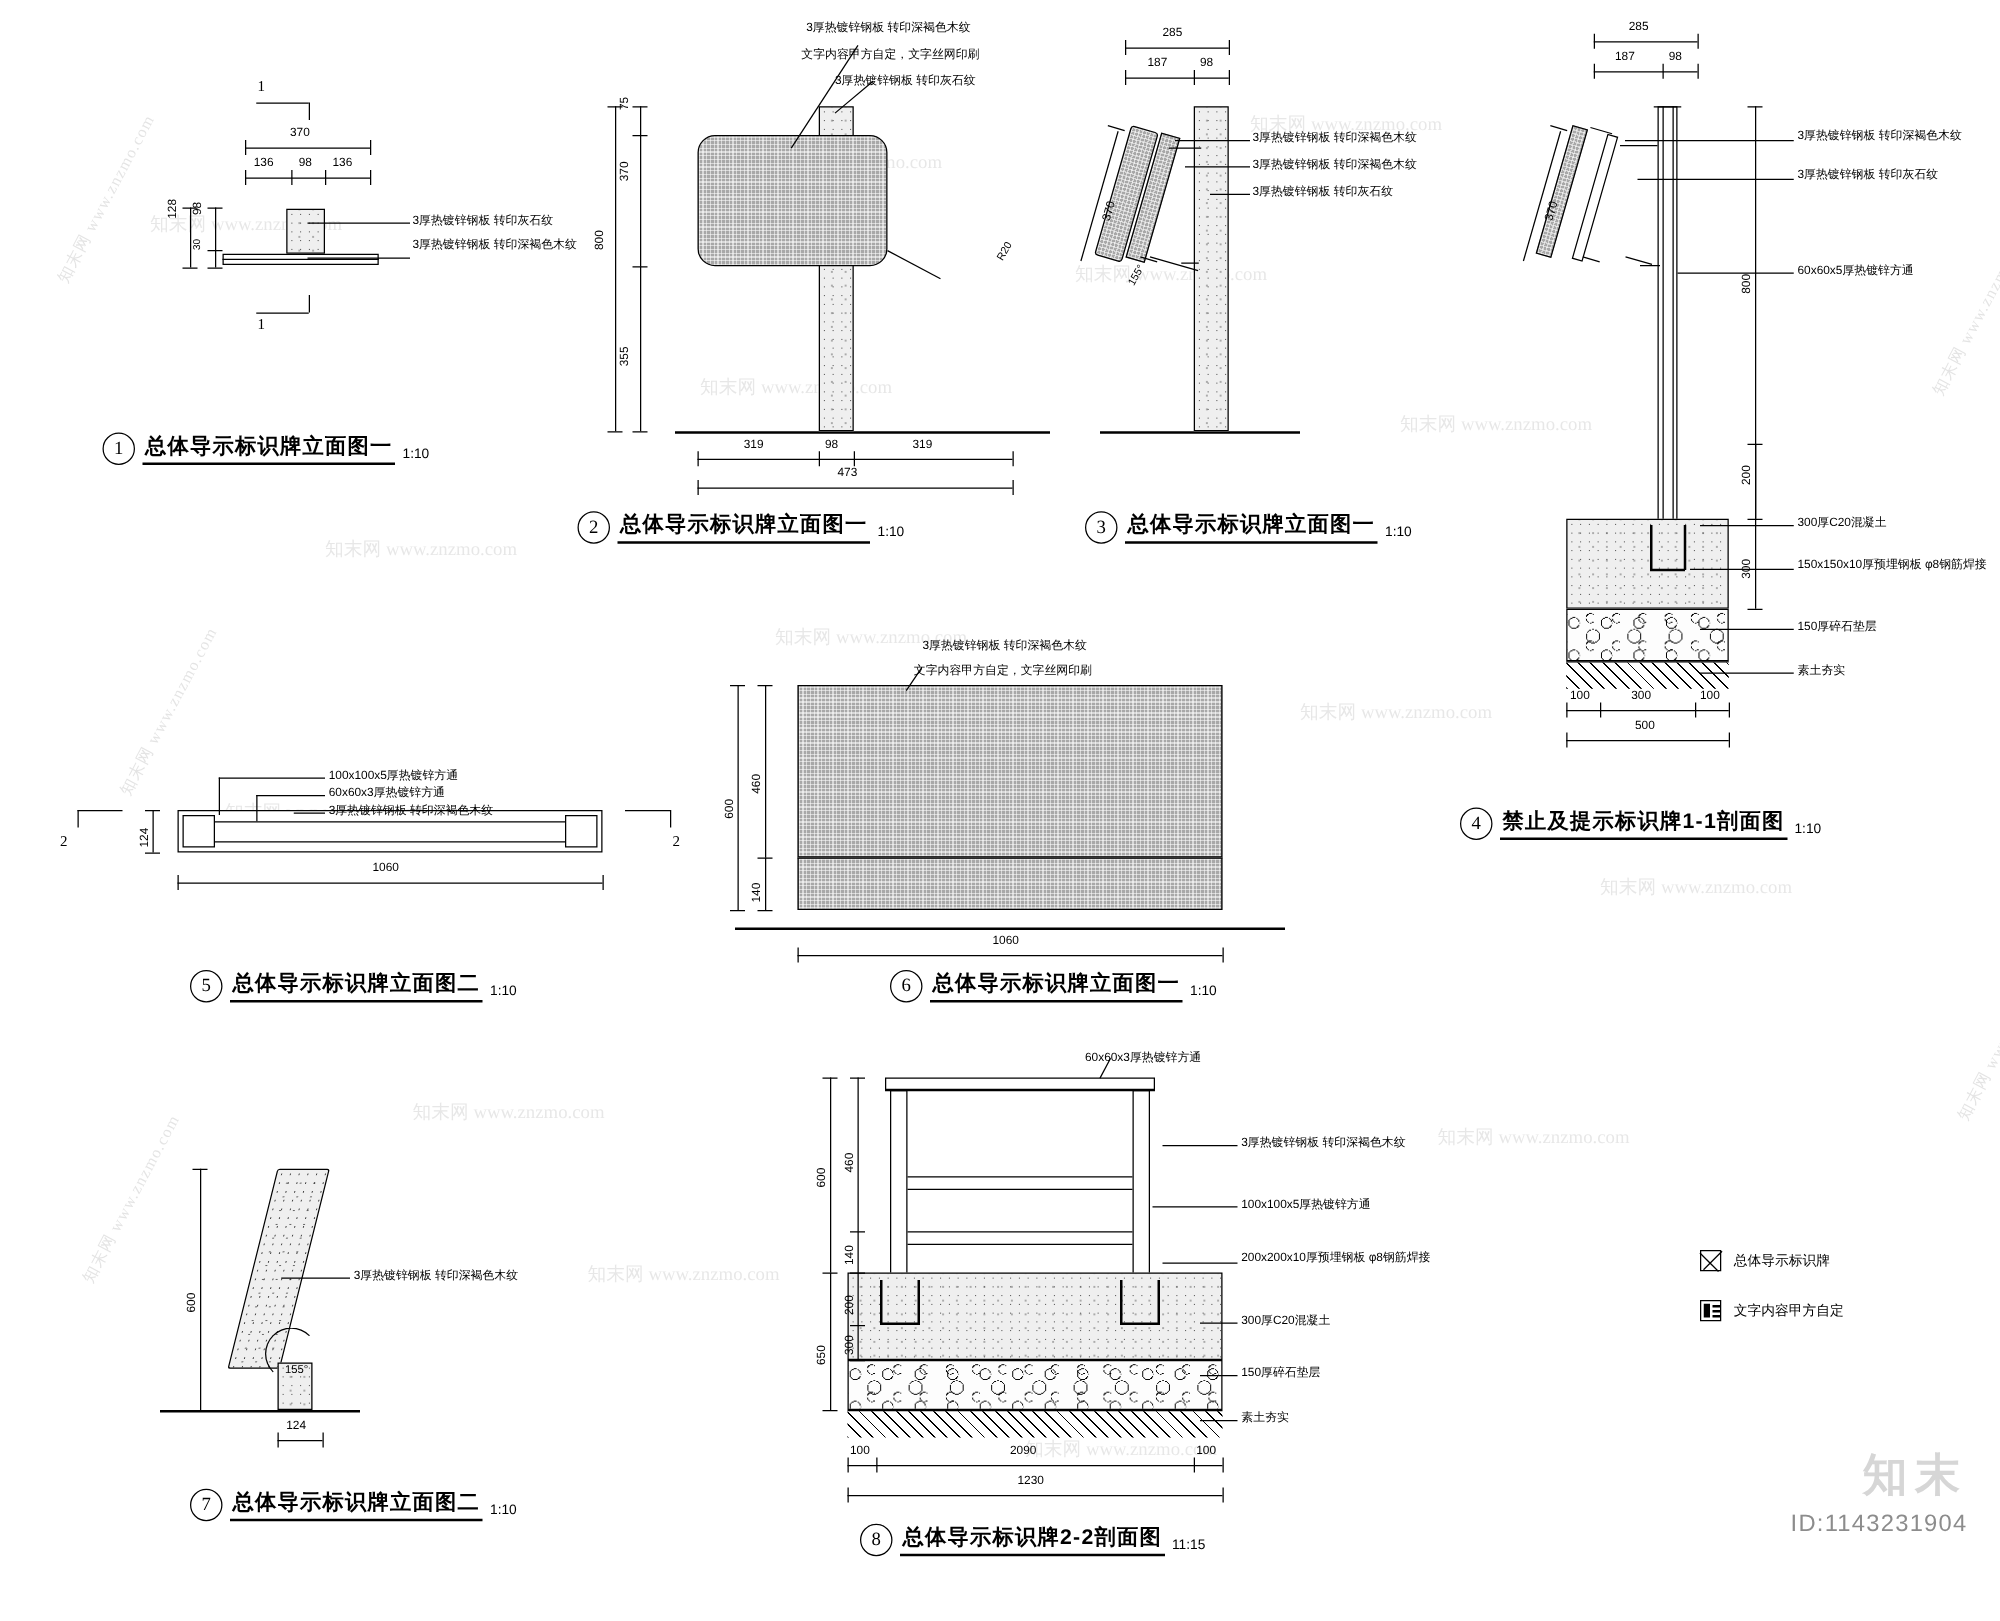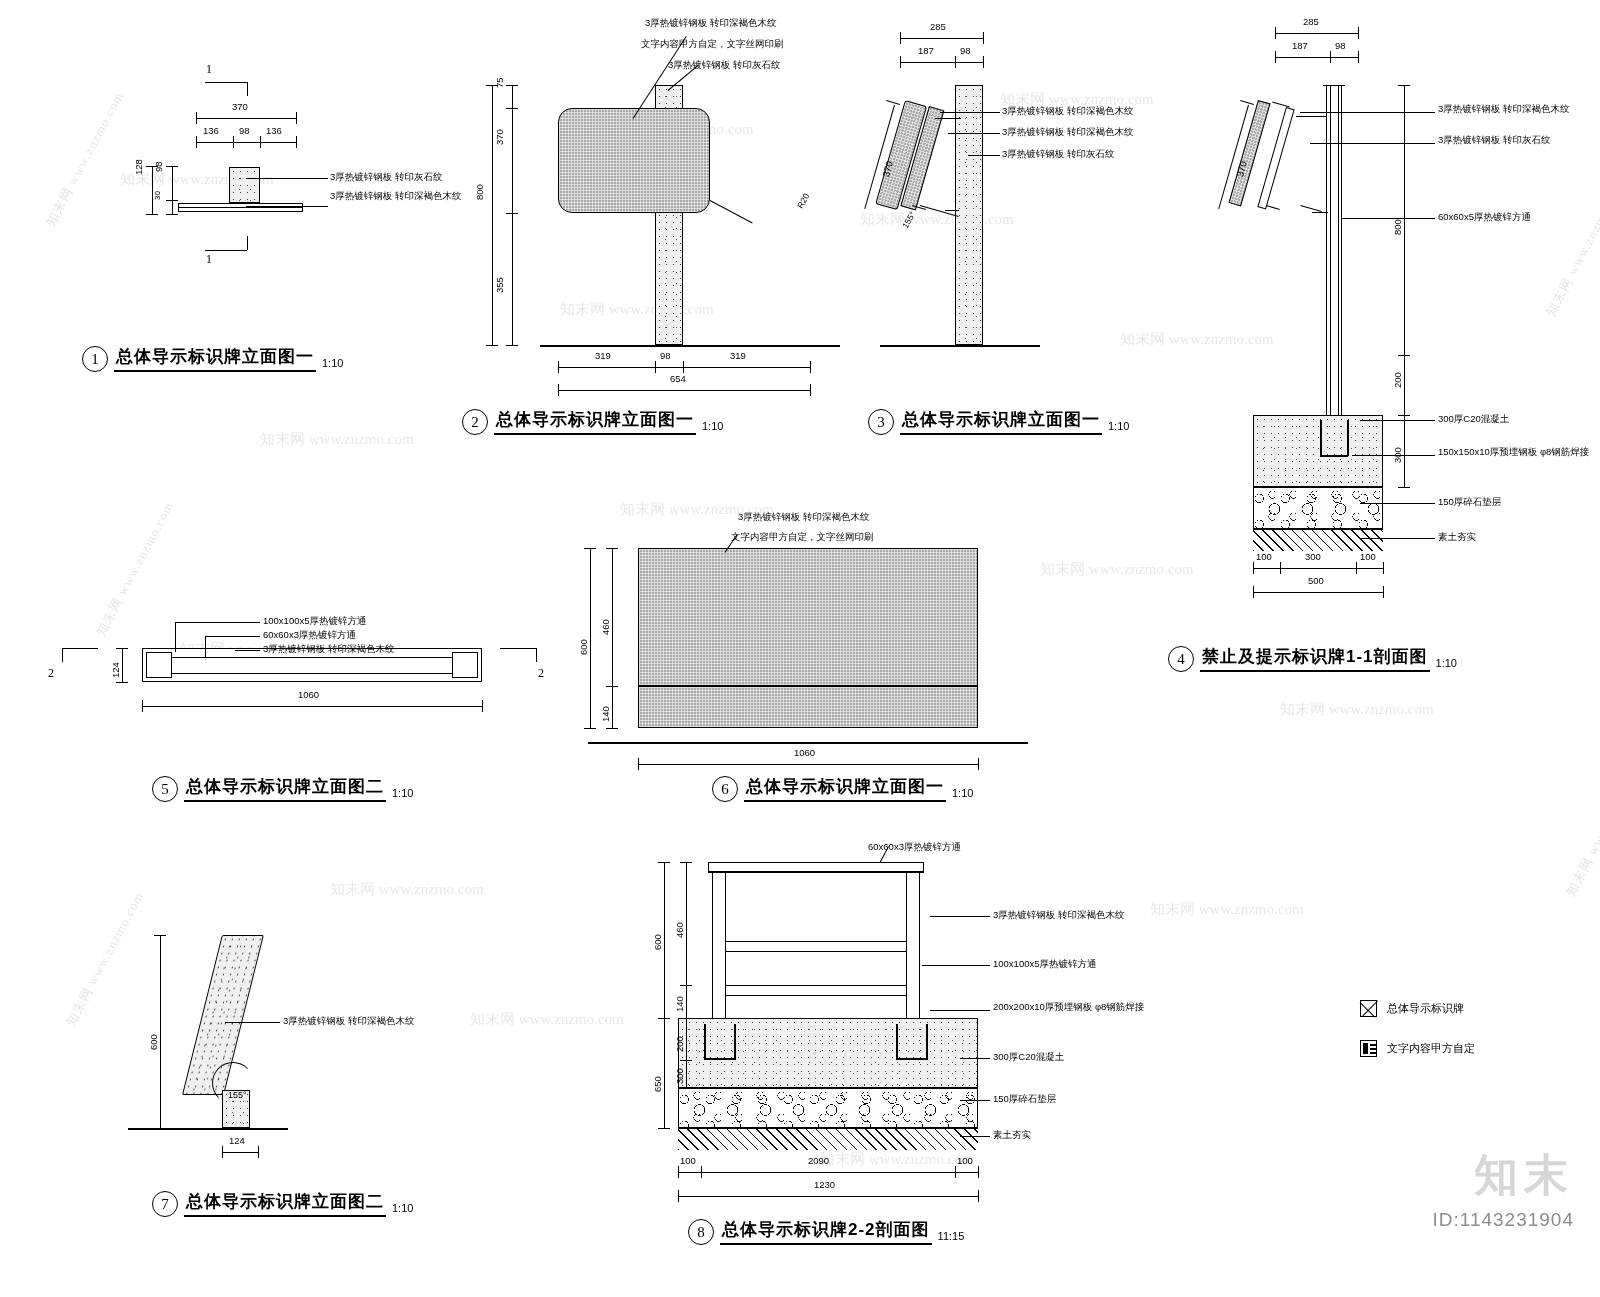--- a/index.html
+++ b/index.html
@@ -96,21 +96,21 @@
     position:absolute; color:rgba(120,120,120,.20); font-size:13px;
     font-family:"Liberation Serif", serif; letter-spacing:1px;
     transform-origin:center; white-space:nowrap; pointer-events:none;
   }
   .wm2 {
     position:absolute; color:rgba(120,120,120,.18); font-size:15px;
     font-family:"Liberation Serif", serif; white-space:nowrap; pointer-events:none;
   }
   .brand { position:absolute; right:26px; bottom:66px; text-align:right; }
   .brand .bmark {
-    font-size:44px; font-weight:bold; color:#d6d6d6; letter-spacing:6px;
+    font-size:36px; font-weight:bold; color:#d6d6d6; letter-spacing:6px;
     font-family:Liberation Serif, serif;
   }
   .brand .bid { font-size:19px; color:#8c8c8c; letter-spacing:1px; margin-top:4px; }
 
   .sectmark { position:absolute; font-size:12px; font-family:"Liberation Serif", serif; }
 </style>
 </head>
 <body>
 
 <div class="sheet">
@@ -223,21 +223,21 @@
     <div class="tick" style="left:655px; top:361px; height:12px;"></div>
     <div class="tick" style="left:683px; top:361px; height:12px;"></div>
     <div class="tick" style="left:810px; top:361px; height:12px;"></div>
     <div class="dimtxt" style="left:595px; top:350px;">319</div>
     <div class="dimtxt" style="left:660px; top:350px;">98</div>
     <div class="dimtxt" style="left:730px; top:350px;">319</div>
 
     <div class="dim" style="left:558px; top:390px; width:252px;"></div>
     <div class="tick" style="left:558px; top:384px; height:12px;"></div>
     <div class="tick" style="left:810px; top:384px; height:12px;"></div>
-    <div class="dimtxt" style="left:670px; top:373px;">654</div>
+    <div class="dimtxt" style="left:670px; top:373px;">473</div>
 
     <div class="lead" style="left:710px; top:200px; width:48px; transform:rotate(28deg);"></div>
     <div class="dimtxt" style="left:795px; top:205px; font-size:8.5px; transform:rotate(-60deg); transform-origin:left top;">R20</div>
 
     <div class="txt cn" style="left:645px; top:18px;">3厚热镀锌钢板 转印深褐色木纹</div>
     <div class="txt cn" style="left:641px; top:39px;">文字内容甲方自定，文字丝网印刷</div>
     <div class="txt cn" style="left:668px; top:60px;">3厚热镀锌钢板 转印灰石纹</div>
     <div class="lead" style="left:633px; top:118px; width:98px; transform:rotate(-57deg);"></div>
     <div class="lead" style="left:668px; top:90px; width:40px; transform:rotate(-40deg);"></div>
 

